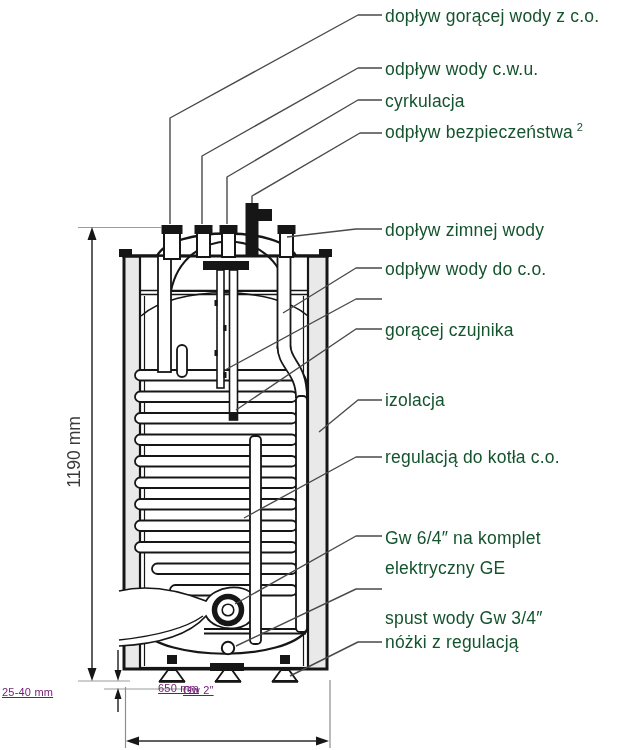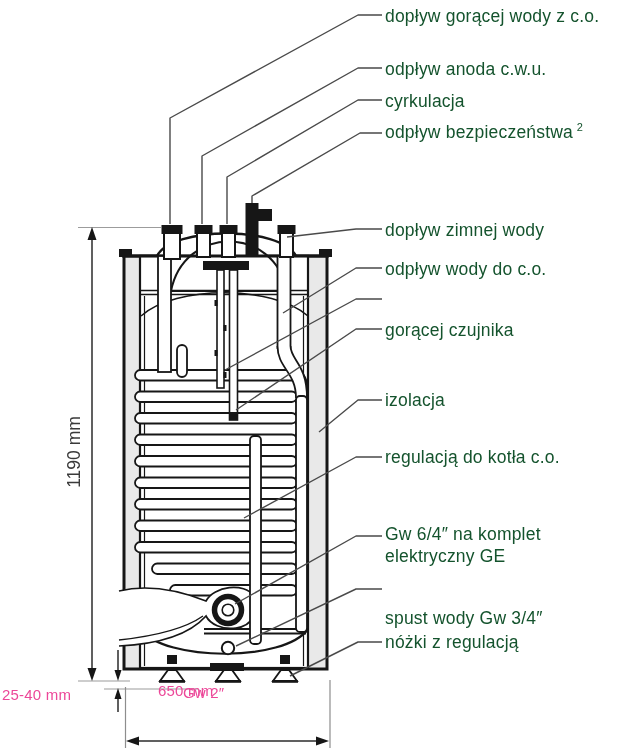--- a/index.html
+++ b/index.html
@@ -2,22 +2,22 @@
 <html><head>
 <meta charset="utf-8">
 <style>
   html,body{margin:0;padding:0;background:#ffffff;}
   #stage{position:relative;width:637px;height:750px;background:#fff;overflow:hidden;
          font-family:"Liberation Sans",sans-serif;}
   #drawing{position:absolute;left:0;top:0;}
   .lbl{position:absolute;left:385px;font-size:17.5px;line-height:1.25;color:#14532d;
        white-space:nowrap;letter-spacing:.2px;}
   .lbl sup{font-size:11px;vertical-align:super;line-height:0;}
-  .lbl.wrap{white-space:normal;width:170px;line-height:22px;}
-  .dim{position:absolute;font-size:15px;color:#ec4899;letter-spacing:.2px;white-space:nowrap;}
+  .lbl.wrap{white-space:normal;width:170px;line-height:30px;}
+  .dim{position:absolute;font-size:11px;color:#701a75;letter-spacing:.2px;white-space:nowrap;text-decoration:underline;}
   .dim.center{text-align:left;}
   .dim-v{position:absolute;left:19px;top:442px;width:110px;height:20px;text-align:center;
          transform:rotate(-90deg);transform-origin:center;font-size:17.5px;color:#3a3a3a;}
 </style>
 </head>
 <body>
 
 <div id="stage">
 
 <svg id="drawing" width="637" height="750" viewBox="0 0 637 750">
@@ -184,21 +184,21 @@
     <path d="M382,329 L356,329 L236,410"></path>
     <path d="M382,400 L358,400 L319,432"></path>
     <path d="M382,457 L356,457 L244,518"></path>
     <path d="M382,536 L356,536 L235,604"></path>
     <path d="M382,589 L356,589 L236,646"></path>
     <path d="M382,642 L358,642 L290,676"></path>
   </g>
 </svg>
 
 <div class="lbl" style="top:6px">dopływ gorącej wody z c.o.</div>
-<div class="lbl" style="top:59px">odpływ anoda c.w.u.</div>
+<div class="lbl" style="top:59px">odpływ wody c.w.u.</div>
 <div class="lbl" style="top:91px">cyrkulacja</div>
 <div class="lbl" style="top:122px"><span>odpływ bezpieczeństwa</span> <sup>2</sup></div>
 <div class="lbl" style="top:220px">dopływ zimnej wody</div>
 <div class="lbl" style="top:259px">odpływ wody do c.o.</div>
 <div class="lbl" style="top:320px">gorącej czujnika</div>
 <div class="lbl" style="top:390px">izolacja</div>
 <div class="lbl" style="top:447px">regulacją do kotła c.o.</div>
 <div class="lbl wrap" style="top:523px">Gw 6/4″ na komplet elektryczny GE</div>
 <div class="lbl" style="top:608px">spust wody Gw 3/4″</div>
 <div class="lbl" style="top:632px">nóżki z regulacją</div>

